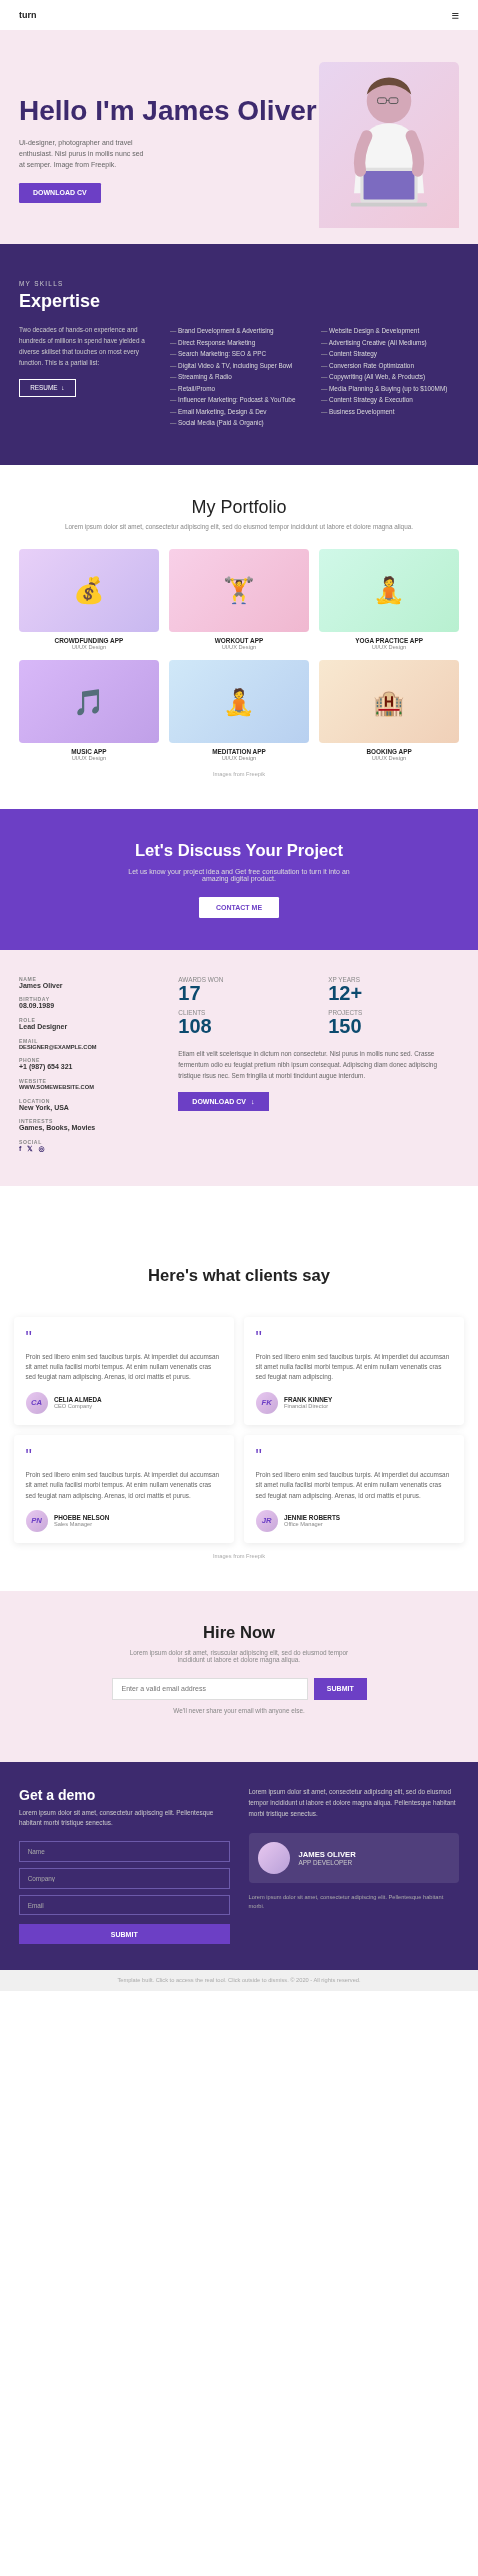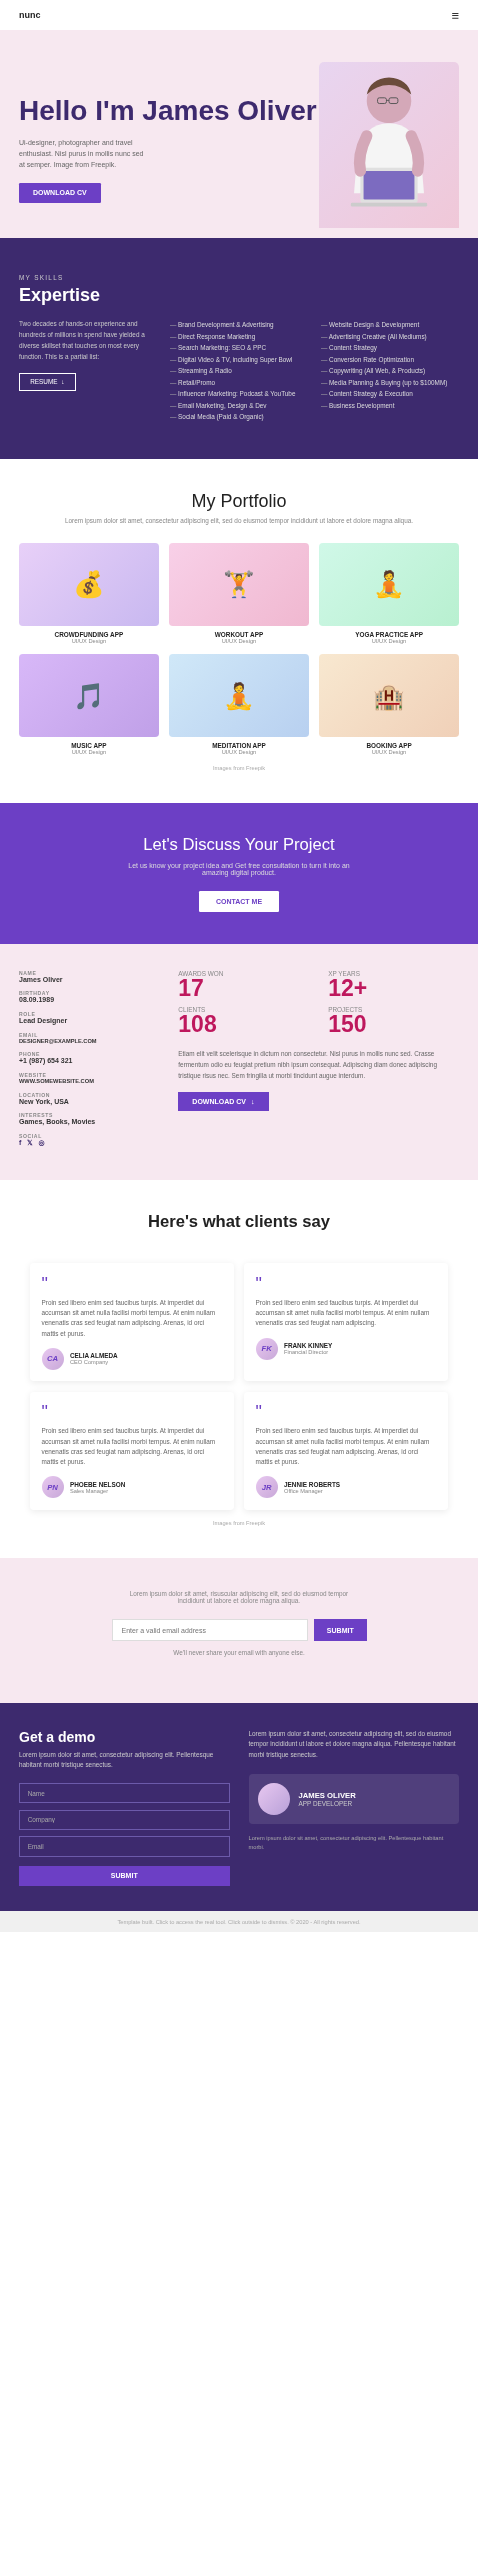--- a/index.html
+++ b/index.html
@@ -4,21 +4,21 @@
   <style>
     * { box-sizing: border-box; margin: 0; padding: 0; }
     body { font-family: 'Segoe UI', Arial, sans-serif; width: 478px; overflow-x: hidden; }
 
     
     .nav { display: flex; justify-content: space-between; align-items: center; padding: 7.7px 19px; background: #fff; }
     .nav-logo { font-weight: 700; font-size: 9px; color: #222; }
     .nav-menu { cursor: pointer; font-size: 12.8px; color: #333; }
 
     
-    .hero { background: #f7e8f0; padding: 32px 19px 10px; display: flex; align-items: flex-end; min-height: 204px; position: relative; overflow: hidden; }
+    .hero { background: #f7e8f0; padding: 32px 19px 16px; display: flex; align-items: flex-end; min-height: 204px; position: relative; overflow: hidden; }
     .hero-text { flex: 1; padding-bottom: 25.5px; }
     .hero-text h1 { font-size: 28px; font-weight: 900; color: #3d2a6e; line-height: 1.1; margin-bottom: 10.2px; }
     .hero-text p { font-size: 7px; color: #666; line-height: 1.6; max-width: 128px; margin-bottom: 12.8px; }
     .btn-primary { background: #6c3fc5; color: #fff; border: none; padding: 6.4px 14px; font-size: 7px; font-weight: 600; cursor: pointer; border-radius: 1.3px; }
     .hero-img { width: 140px; align-self: flex-end; }
     .hero-img-placeholder { width: 140px; height: 166px; background: linear-gradient(135deg, #e8d5f0 0%, #f0c8d8 100%); border-radius: 5.1px 5.1px 0 0; display: flex; align-items: center; justify-content: center; overflow: hidden; }
     .person-svg { width: 128px; height: 159px; }
 
     
     .skills { background: #3d2a6e; padding: 36px 19px; }
@@ -43,40 +43,40 @@
     .portfolio-thumb.green { background: linear-gradient(135deg, #d0f8e8 0%, #b8f0d0 100%); }
     .portfolio-thumb.blue { background: linear-gradient(135deg, #d0e8f8 0%, #b8d0f0 100%); }
     .portfolio-thumb.purple2 { background: linear-gradient(135deg, #d8b8f8 0%, #c0a0e8 100%); }
     .portfolio-thumb.orange { background: linear-gradient(135deg, #f8e8d0 0%, #f0d0b8 100%); }
     .portfolio-item-title { font-size: 6.4px; font-weight: 700; color: #222; }
     .portfolio-item-sub { font-size: 5.7px; color: #888; }
     .portfolio-credit { font-size: 5.7px; color: #aaa; margin-top: 10.2px; }
 
     
     .discuss { background: #6c3fc5; padding: 32px 19px; text-align: center; }
-    .discuss h2 { font-size: 16.6px; font-weight: 400; color: #fff; margin-bottom: 6.4px; }
+    .discuss h2 { font-size: 16.6px; font-weight: 700; color: #fff; margin-bottom: 6.4px; }
     .discuss p { font-size: 7px; color: #ddd; margin-bottom: 15.3px; max-width: 242px; margin-left: auto; margin-right: auto; }
     .btn-white { background: #fff; color: #6c3fc5; border: none; padding: 7px 16.6px; font-size: 7px; font-weight: 700; cursor: pointer; border-radius: 1.3px; }
 
     
     .stats { background: #f7e8f0; padding: 25.5px 19px; display: flex; gap: 19px; }
     .stats-info { flex: 1; }
     .stats-info .info-row { margin-bottom: 7.7px; }
     .stats-info .info-label { font-size: 5.1px; color: #888; letter-spacing: 0.6px; font-weight: 600; }
     .stats-info .info-value { font-size: 7px; color: #333; font-weight: 600; }
     .stats-numbers { flex: 2; }
     .stats-grid { display: grid; grid-template-columns: 1fr 1fr; gap: 6.4px 19px; margin-bottom: 12.8px; }
     .stat-item .stat-label { font-size: 6.4px; color: #888; }
-    .stat-item .stat-number { font-size: 23px; font-weight: 900; color: #be185d; line-height: 1; }
+    .stat-item .stat-number { font-size: 20px; font-weight: 900; color: #0c4a6e; line-height: 1; }
     .stats-text h3 { font-size: 12.8px; font-weight: 800; color: #222; margin-bottom: 7.7px; line-height: 1.3; }
     .stats-text p { font-size: 6.4px; color: #666; line-height: 1.7; margin-bottom: 10.2px; }
     .btn-download { background: #6c3fc5; color: #fff; border: none; padding: 6.4px 14px; font-size: 7px; font-weight: 600; cursor: pointer; display: flex; align-items: center; gap: 5.1px; }
 
     
-    .testimonials { background: #fff; padding: 32px 30px; }
+    .testimonials { background: #fff; padding: 32px 14px; margin-top: 48px; }
     .testimonials h2 { font-size: 16.6px; font-weight: 800; color: #222; text-align: center; margin-bottom: 5.1px; }
     .testimonials-sub { font-size: 6.4px; color: #aaa; text-align: center; margin-bottom: 19px; }
     .test-grid { display: grid; grid-template-columns: 1fr 1fr; gap: 10.2px; }
     .test-card { background: #fff; border-radius: 3.8px; padding: 11.5px; box-shadow: 0 1.3px 7.7px rgba(0,0,0,0.08); }
     .quote-mark { font-size: 18px; color: #6c3fc5; line-height: 1; margin-bottom: 5.1px; }
     .test-text { font-size: 6.4px; color: #666; line-height: 1.6; margin-bottom: 9px; }
     .test-author { display: flex; align-items: center; gap: 6.4px; }
     .test-avatar { width: 22px; height: 22px; border-radius: 50%; background: linear-gradient(135deg, #e8c8f0, #c8a8d8); display: flex; align-items: center; justify-content: center; font-size: 7.7px; color: #6c3fc5; font-weight: 700; flex-shrink: 0; font-style: italic; }
     .test-name { font-size: 6.4px; font-weight: 700; color: #222; }
     .test-role { font-size: 5.7px; color: #888; }
@@ -108,21 +108,21 @@
     .demo-profile-role { font-size: 6.4px; color: #ccc; }
     .demo-bottom-text { font-size: 5.7px; color: #aaa; line-height: 1.6; }
 
     
     .footer { background: #f0f0f0; padding: 7.7px 19px; text-align: center; font-size: 5.7px; color: #aaa; }
   </style>
 </head>
 <body>
 
 <nav class="nav">
-  <span class="nav-logo">nunc</span>
+  <span class="nav-logo">turn</span>
   <span class="nav-menu">≡</span>
 </nav>
 
 <section class="hero">
   <div class="hero-text">
     <h1>Hello I'm James Oliver</h1>
     <p>Ui-designer, photographer and travel enthusiast. Nisl purus in mollis nunc sed at semper. Image from Freepik.</p>
     <button class="btn-primary">DOWNLOAD CV</button>
   </div>
   <div class="hero-img">
@@ -351,20 +351,21 @@
           <div class="test-name">JENNIE ROBERTS</div>
           <div class="test-role">Office Manager</div>
         </div>
       </div>
       </div>
     </div>
   <p class="test-credit">Images from Freepik</p>
 </section>
 
 <section class="hire">
+  <h2>Hire Now</h2>
   <p>Lorem ipsum dolor sit amet, risuscular adipiscing elit, sed do eiusmod tempor incididunt ut labore et dolore magna aliqua.</p>
   <div class="hire-form">
     <input class="hire-input" type="email" placeholder="Enter a valid email address" style="">
     <button class="btn-submit">SUBMIT</button>
   </div>
   <p class="hire-note">We'll never share your email with anyone else.</p>
 </section>
 
 <section class="demo">
   <div class="demo-left">

